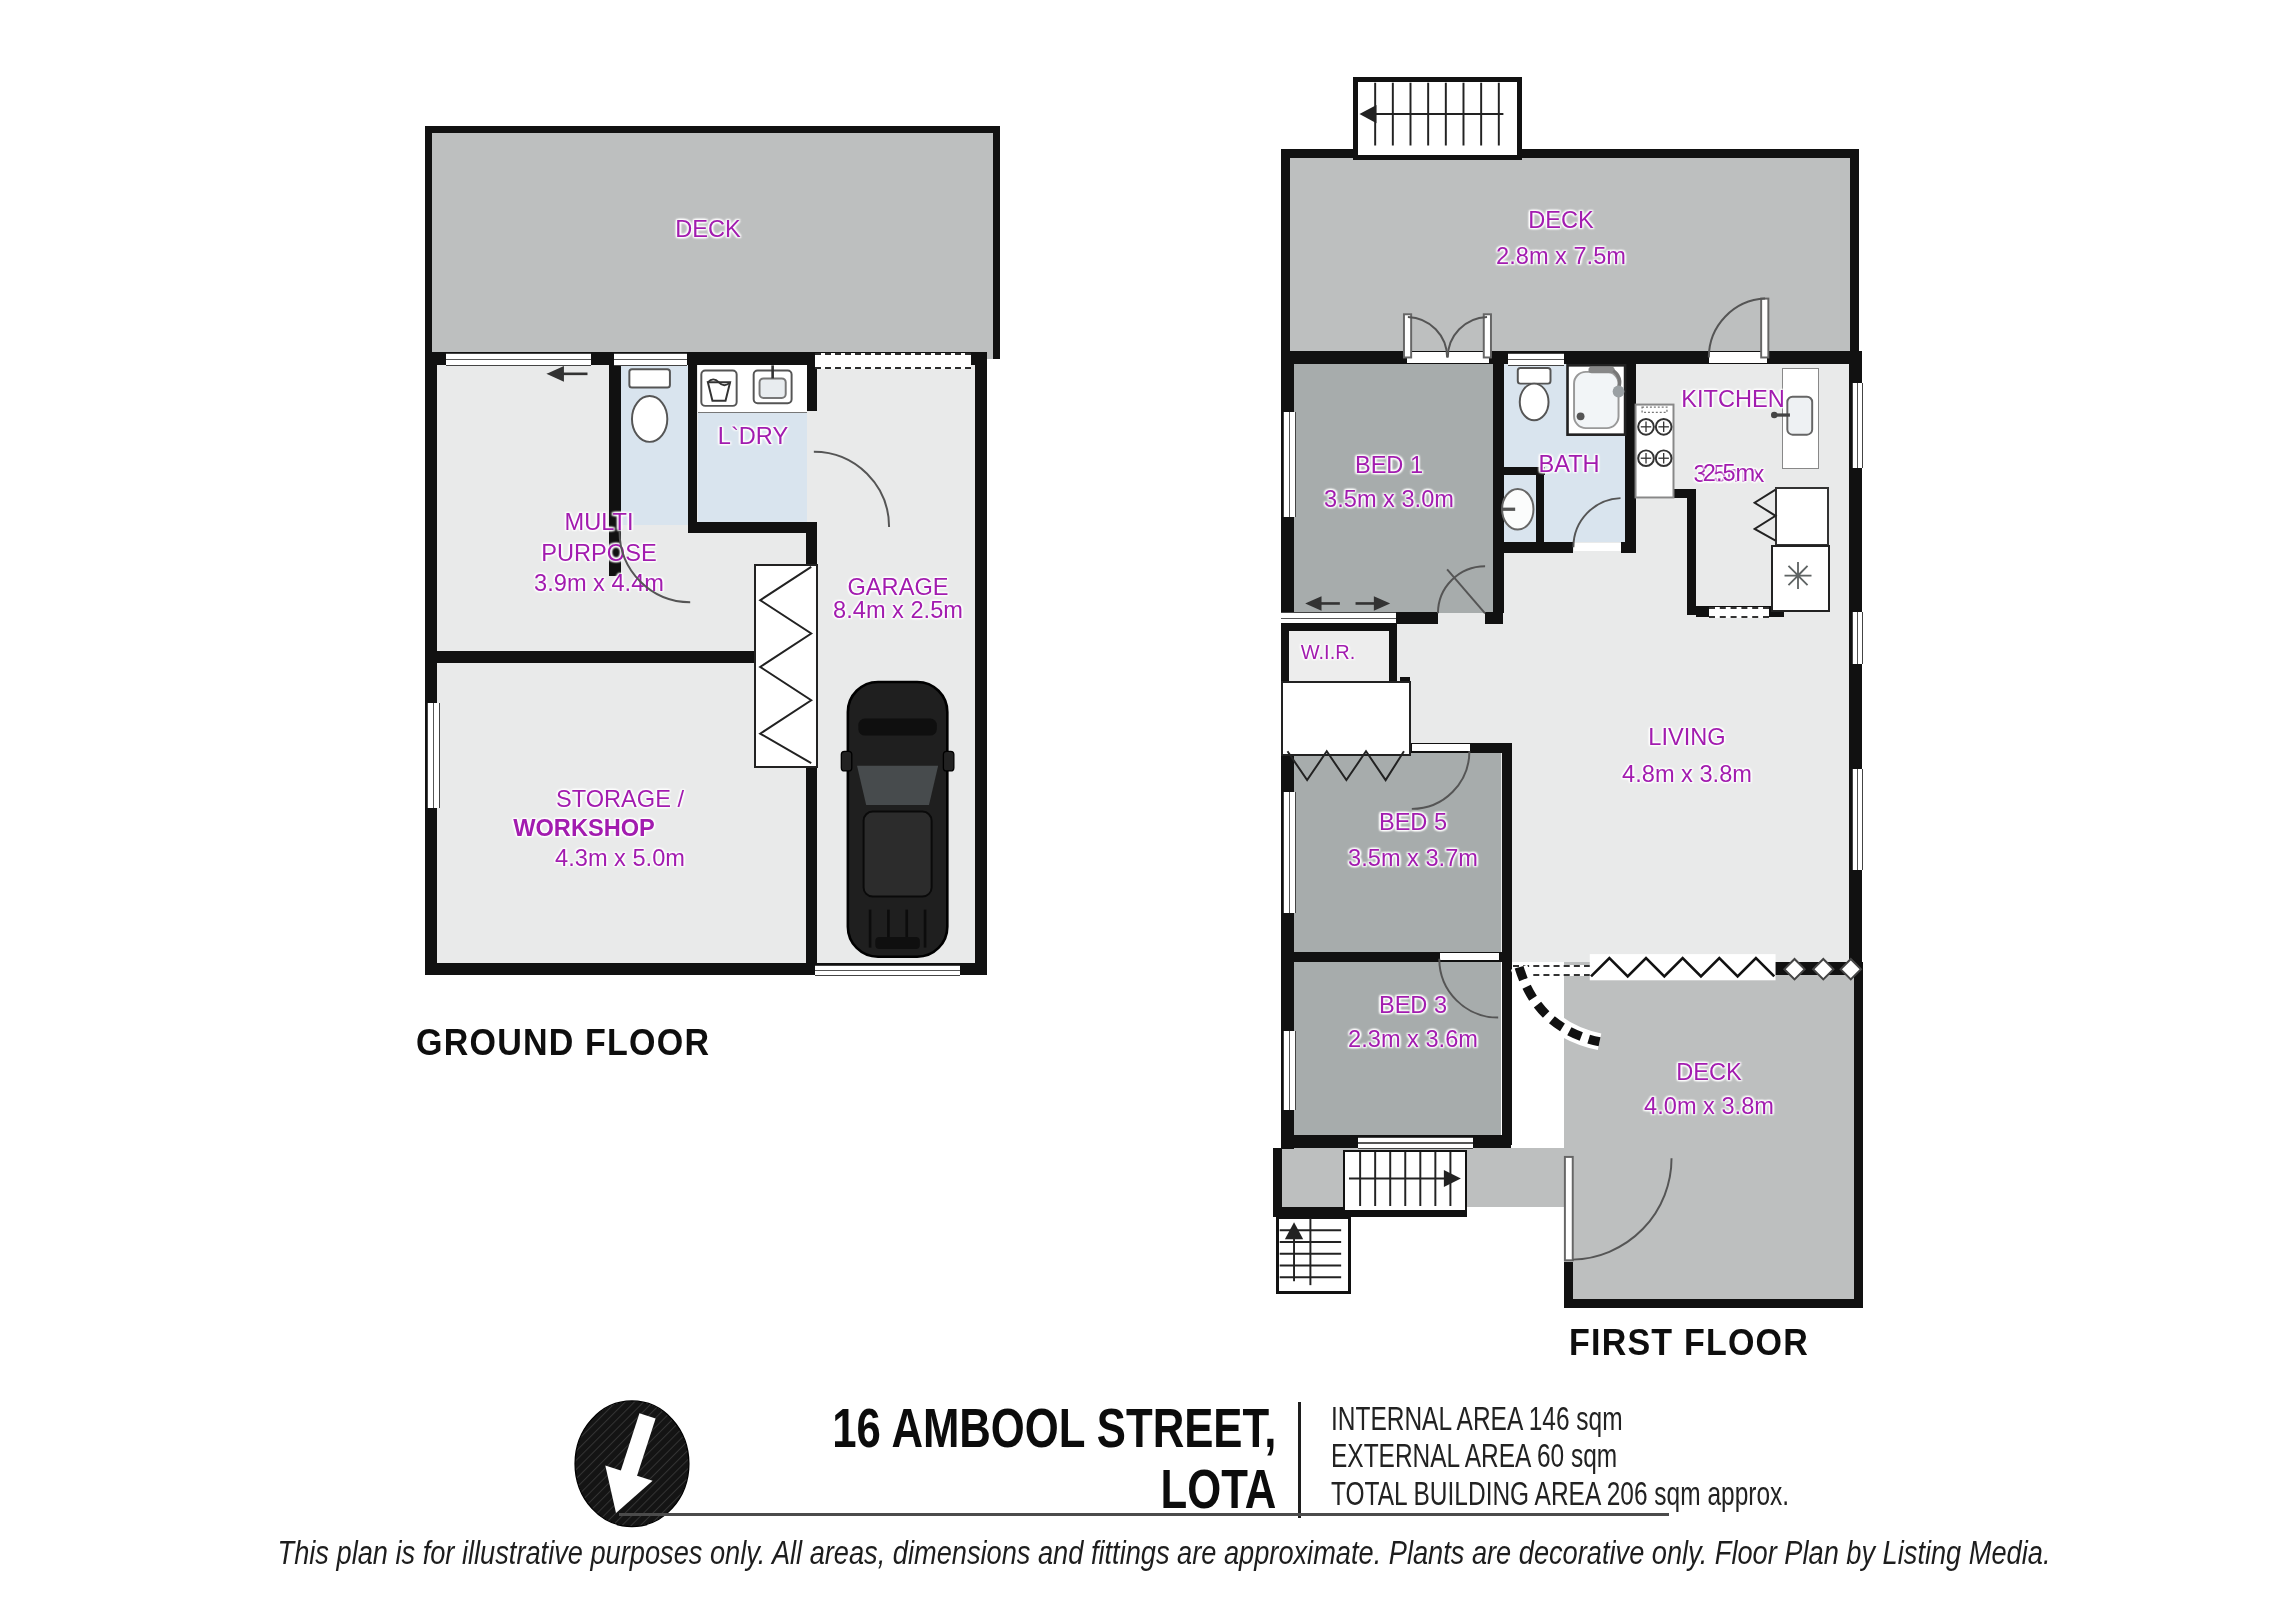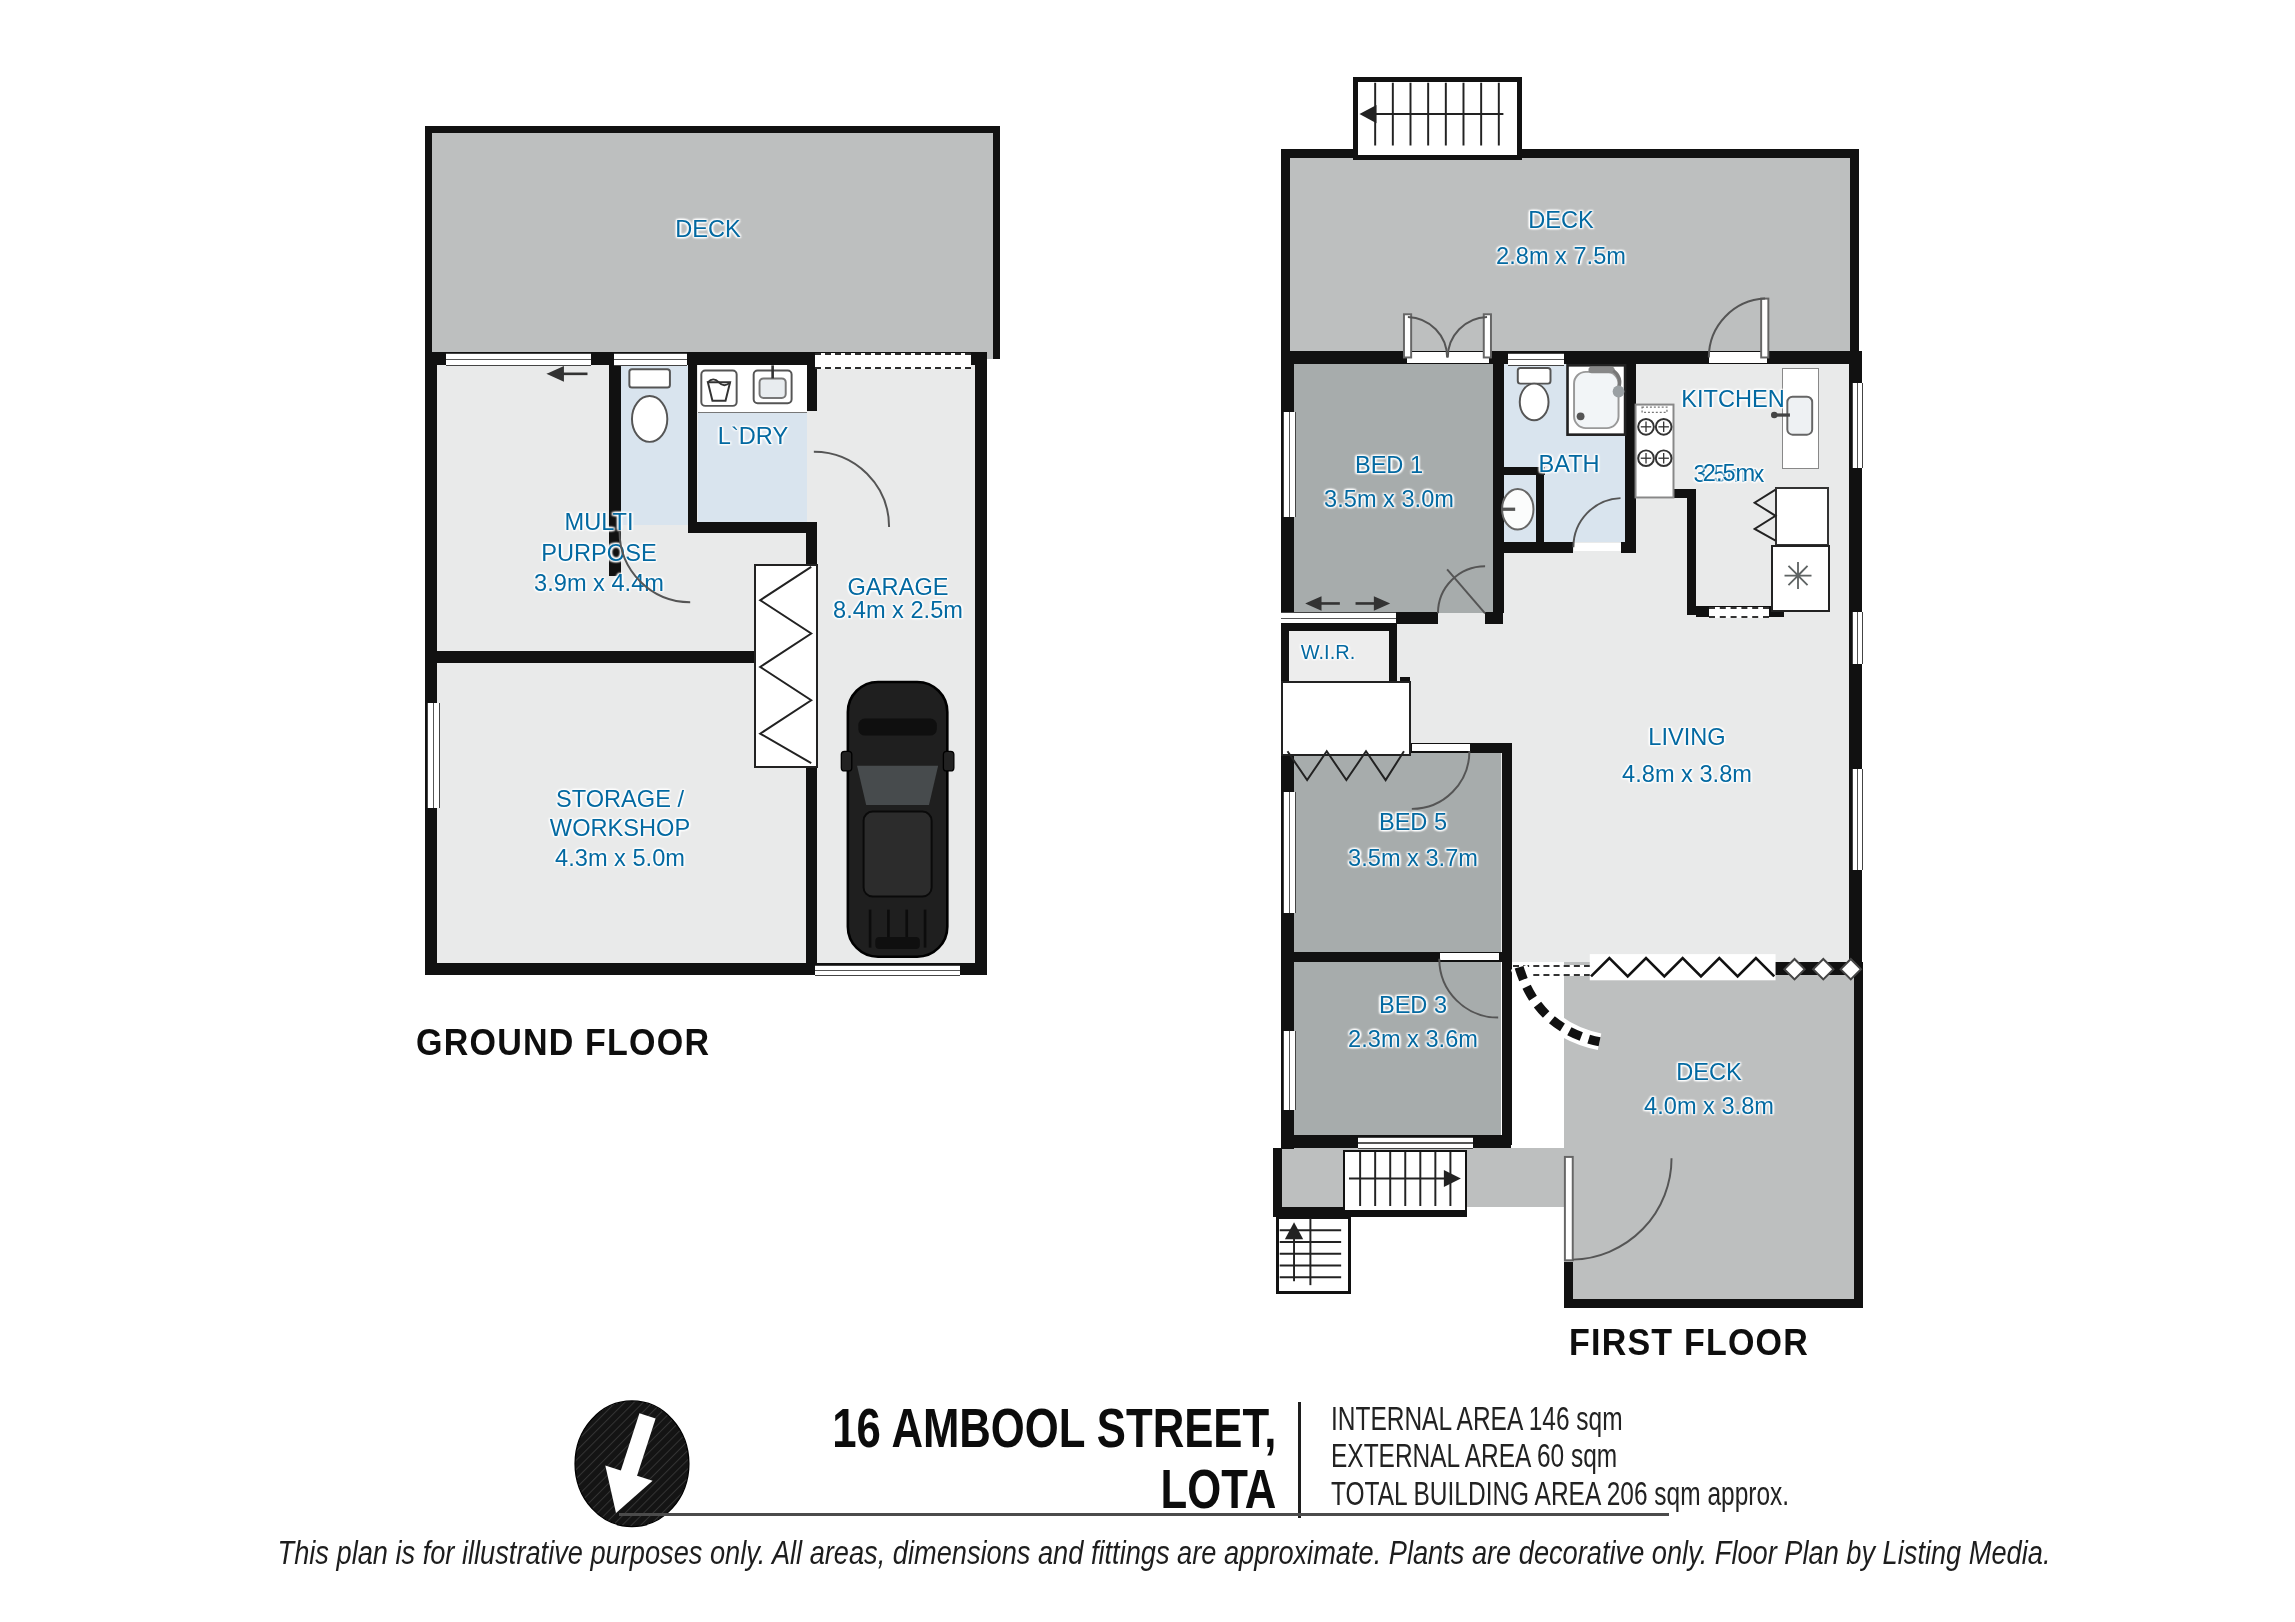--- a/index.html
+++ b/index.html
@@ -13,21 +13,21 @@
   .light{background:#e9eaea;}
   .blue{background:#d9e4ee;}
   .whitebox{position:absolute;background:#fff;}
   .win-h{position:absolute;background:linear-gradient(to bottom,#fff 0 42%,#555 42% 58%,#fff 58% 100%);
          border-top:1.3px solid #444;border-bottom:1.3px solid #444;}
   .win-v{position:absolute;background:linear-gradient(to right,#fff 0 42%,#555 42% 58%,#fff 58% 100%);
          border-left:1.3px solid #444;border-right:1.3px solid #444;}
   .roller{position:absolute;background:#fff;border-top:2.6px dashed #2b2b2b;border-bottom:2.6px dashed #2b2b2b;}
   .dashwin{position:absolute;background:#fff;border-top:2px dashed #333;border-bottom:2px dashed #333;}
   .lbl{position:absolute;transform:translate(-50%,-50%);white-space:nowrap;text-align:center;
-       font-size:23.6px;line-height:1.1;color:#0369a1;
+       font-size:23.6px;line-height:1.1;color:#a21caf;
        text-shadow:0 0 2.6px #fff,0 0 2.6px #fff,1.3px 1.3px 2px #fff,-1.3px -1.3px 2px #fff,1.3px -1.3px 2px #fff,-1.3px 1.3px 2px #fff;}
   .lbl-sm{font-size:20px;}
   .floor-title{position:absolute;font-size:37px;font-weight:bold;letter-spacing:1.3px;color:#0e0e0e;
        transform:scaleX(.92);transform-origin:left center;white-space:nowrap;}
   .addr{position:absolute;right:1019px;text-align:right;font-weight:bold;font-size:56px;line-height:1;
        color:#0c0c0c;transform:scaleX(.78);transform-origin:right center;white-space:nowrap;}
   .area-line{position:absolute;left:1331px;font-size:34px;color:#222;transform:scaleX(.72);
        transform-origin:left center;white-space:nowrap;}
   .disc{position:absolute;left:1164px;top:1533px;font-size:34px;font-style:italic;color:#1d1d1d;
        transform:translateX(-50%) scaleX(.80);transform-origin:center;white-space:nowrap;}
@@ -68,21 +68,21 @@
   <div class="whitebox" style="left:754px;top:564px;width:60px;height:200px;border:2px solid #222;"></div>
 
   <div class="lbl" style="left:708px;top:230px;">DECK</div>
   <div class="lbl" style="left:599px;top:523px;">MULTI</div>
   <div class="lbl" style="left:599px;top:554px;">PURPOSE</div>
   <div class="lbl" style="left:599px;top:584px;">3.9m x 4.4m</div>
   <div class="lbl" style="left:753px;top:437px;">L`DRY</div>
   <div class="lbl" style="left:898px;top:568px;margin-top:20px;">GARAGE</div>
   <div class="lbl" style="left:898px;top:611px;">8.4m x 2.5m</div>
   <div class="lbl" style="left:620px;top:800px;">STORAGE /</div>
-  <div class="lbl" style="left:620px;top:829px;">WORKSHOP</div>
+  <div class="lbl" style="left:584px;top:829px;font-weight:bold;">WORKSHOP</div>
   <div class="lbl" style="left:620px;top:859px;">4.3m x 5.0m</div>
   <div class="floor-title" style="left:416px;top:1022px;">GROUND FLOOR</div>
 </div>
 
 <div>
 
   <div class="floor deckf" style="left:1281px;top:149px;width:560px;height:202px;border:9.2px solid #111;border-bottom:none;"></div>
   <div class="whitebox" style="left:1353px;top:77px;width:159px;height:73px;border:5.2px solid #111;"></div>
 
   <div class="floor light" style="left:1294px;top:364px;width:555px;height:598px;"></div>

